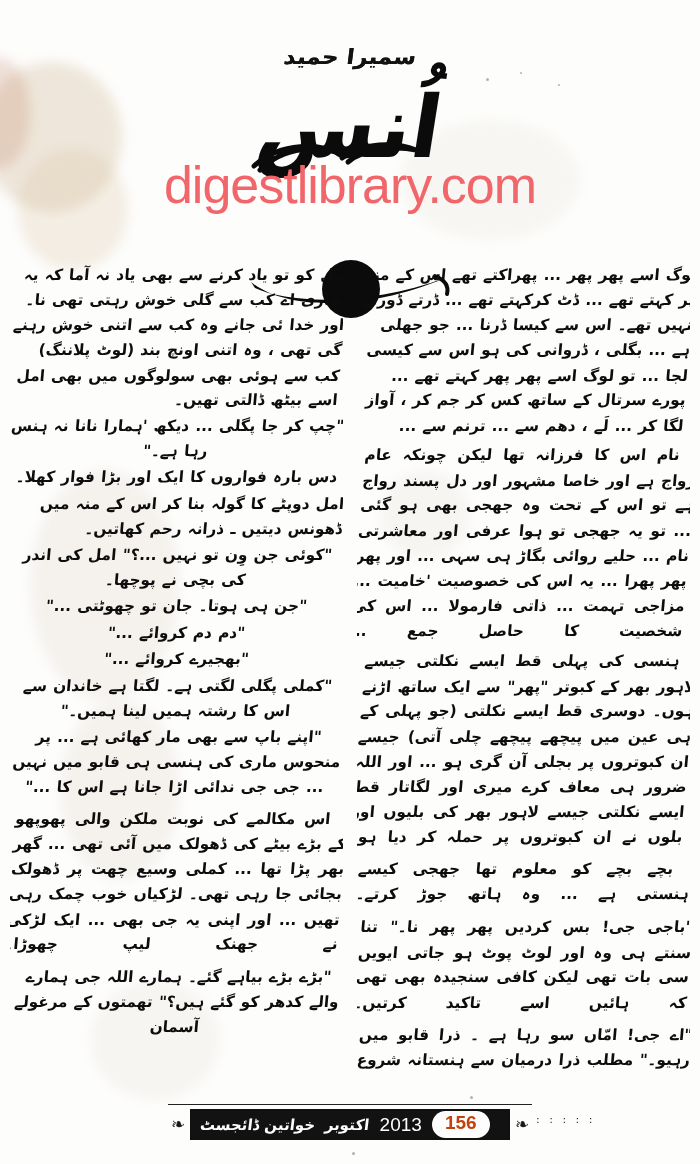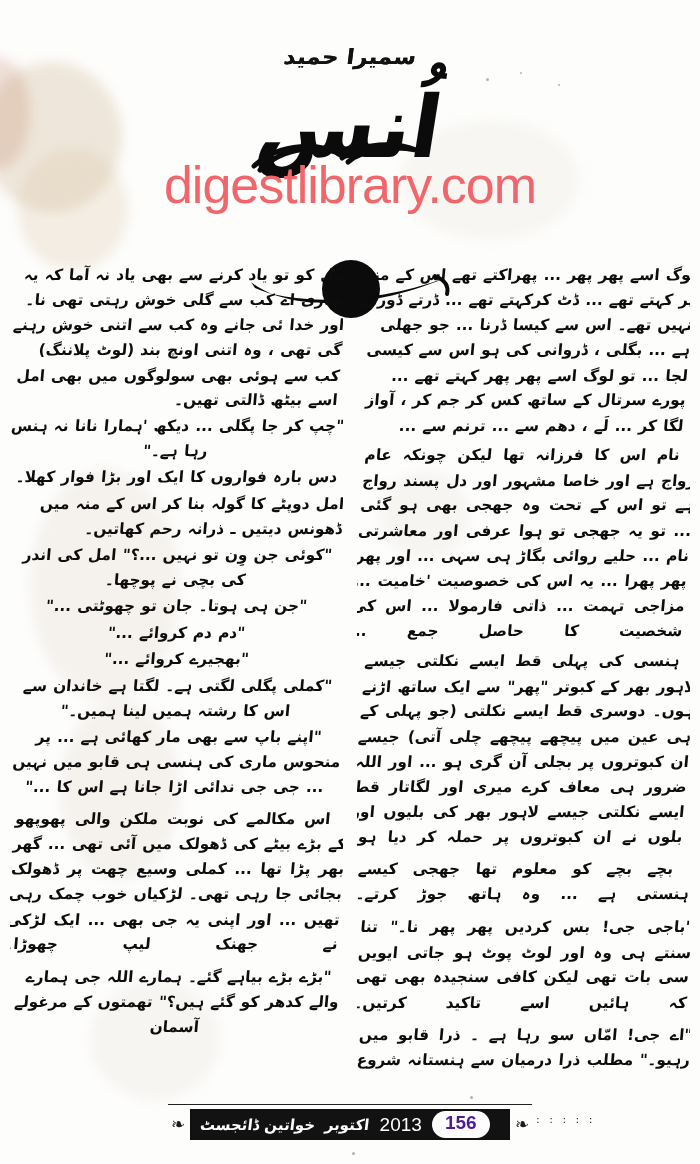--- a/index.html
+++ b/index.html
@@ -233,21 +233,21 @@
   .footer-year {
     color: #fdfdfd;
     font-family: "Liberation Sans", sans-serif;
     font-size: 19px;
     font-weight: 400;
     direction: ltr;
     white-space: nowrap;
   }
   .page-pill {
     background: #fdfdfd;
-    color: #4c1d95;
+    color: #c2410c;
     font-family: "Liberation Sans", sans-serif;
     font-size: 19px;
     font-weight: 700;
     border-radius: 14px;
     padding: 1px 13px 4px 13px;
     direction: ltr;
     line-height: 1.15;
     white-space: nowrap;
   }
   .footer-orn {

